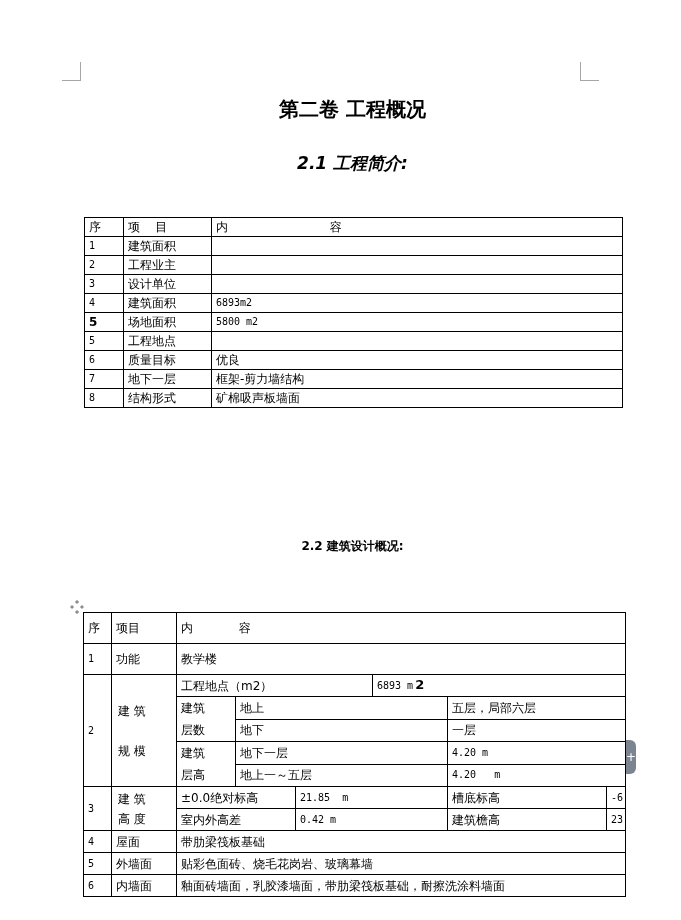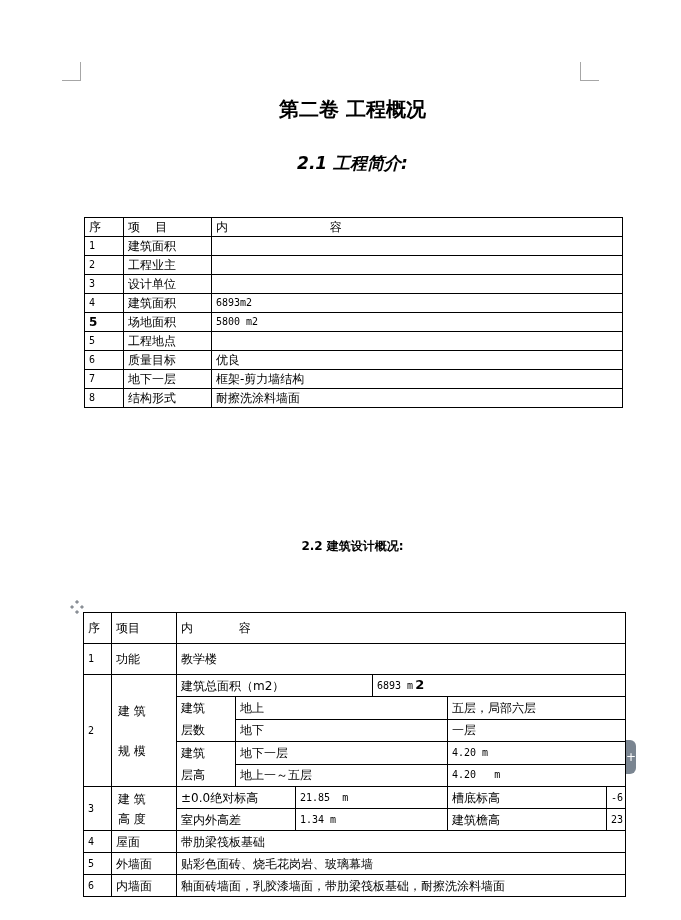--- a/index.html
+++ b/index.html
@@ -85,21 +85,21 @@
         <td>优良</td>
       </tr>
   <tr>
         <td class="mono">7</td>
         <td>地下一层</td>
         <td>框架-剪力墙结构</td>
       </tr>
   <tr>
         <td class="mono">8</td>
         <td>结构形式</td>
-        <td>耐擦洗涂料墙面</td>
+        <td>矿棉吸声板墙面</td>
       </tr>
 </tbody>
   </table>
 
 <div class="title t-22">2.2 建筑设计概况:</div>
 
 <svg class="move-handle" viewBox="0 0 14 14">
   <g fill="#8a8f96">
     <rect x="5.5" y="0.5" width="3" height="3" transform="rotate(45 7 2)"></rect>
     <rect x="5.5" y="10.5" width="3" height="3" transform="rotate(45 7 12)"></rect>
@@ -134,21 +134,21 @@
     <td>功能</td>
     <td colspan="7">教学楼</td>
   </tr>
 
   <tr style="height:22px">
     <td rowspan="5" class="mono">2</td>
     <td rowspan="5" style="padding-left:6px;line-height:40px;white-space:normal">
       <div>建 筑</div>
       <div>规 模</div>
     </td>
-    <td colspan="3" style="height:20px">建筑总面积（m2）</td>
+    <td colspan="3" style="height:20px">工程地点（m2）</td>
     <td colspan="4"><span class="mono">6893 m</span><b style="font-size:13px;margin-left:2px">2</b></td>
   </tr>
   <tr>
     <td rowspan="2" style="white-space:normal;line-height:22px">
       <div>建筑</div>
       <div>层数</div>
     </td>
     <td colspan="3" style="height:20px">地上</td>
     <td colspan="3">五层，局部六层</td>
   </tr>
@@ -176,21 +176,21 @@
       <div>高 度</div>
     </td>
     <td colspan="2" style="height:21px">±0.0绝对标高</td>
     <td colspan="2" class="mono" style="white-space:pre">21.85  m</td>
     <td colspan="2">槽底标高</td>
     <td colspan="1" class="mono">-6.01 m</td>
     <td style="border-left:none"></td>
   </tr>
   <tr>
     <td colspan="2" style="height:21px">室内外高差</td>
-    <td colspan="2" class="mono">1.34 m</td>
+    <td colspan="2" class="mono">0.42 m</td>
     <td colspan="2">建筑檐高</td>
     <td colspan="1" class="mono">23.94 m</td>
     <td style="border-left:none"></td>
   </tr>
   <tr>
     <td class="mono" style="height:21px">4</td>
     <td>屋面</td>
     <td colspan="7">带肋梁筏板基础</td>
   </tr>
   <tr>

